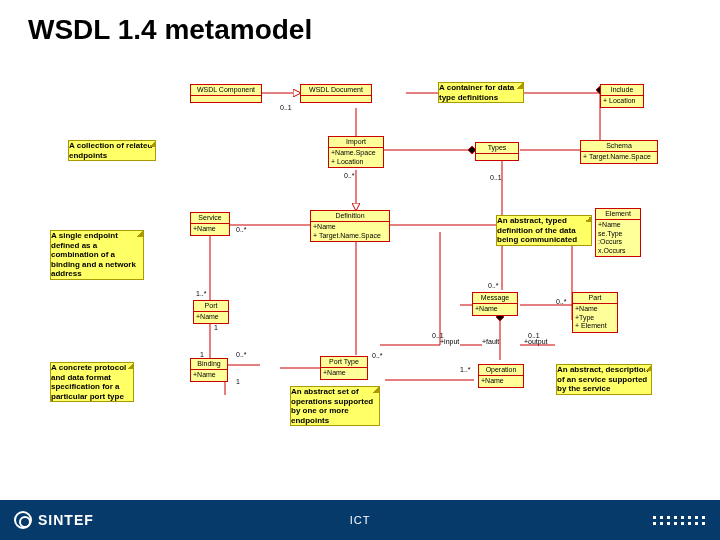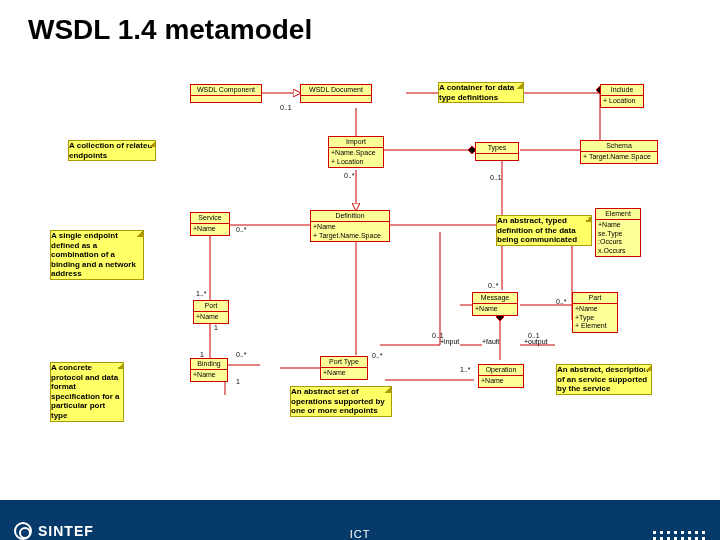--- a/index.html
+++ b/index.html
@@ -7,21 +7,21 @@
 .title{position:absolute;top:14px;left:28px;font-size:28px;font-weight:bold;color:#000}
 .diagram{position:absolute;top:70px;left:0;width:720px;height:420px}
 .box{position:absolute;background:#ffff99;border:1px solid #c00;font-size:7px;line-height:1.2}
 .box .hdr{border-bottom:1px solid #c00;text-align:center;padding:1px 2px;font-weight:normal}
 .box .sec{border-bottom:1px solid #c00;padding:1px 2px;min-height:6px}
 .box .sec:last-child{border-bottom:none}
 .note{position:absolute;background:#ffff66;border:1px solid #aa9900;font-size:8px;font-weight:bold;line-height:1.2}
 .note::after{content:"";position:absolute;top:0;right:0;width:6px;height:6px;background:linear-gradient(135deg,#ffff66 50%,#aa9900 50%)}
 svg.lines{position:absolute;top:0;left:0;width:720px;height:420px;pointer-events:none}
 .mult{position:absolute;font-size:7px;color:#000}
-.footer{position:absolute;bottom:0;left:0;width:720px;height:40px;background:#063a6b;color:#fff;display:flex;align-items:flex-end;padding:0 14px}
+.footer{position:absolute;bottom:0;left:0;width:720px;height:40px;background:#063a6b;color:#fff;display:flex;align-items:center;padding:0 14px}
 .logo{display:flex;align-items:center;gap:6px}
 .logo-icon{width:18px;height:18px;border:2px solid #fff;border-radius:50%;position:relative}
 .logo-icon::before{content:"";position:absolute;width:8px;height:8px;border:2px solid #fff;border-radius:50%;top:3px;left:3px}
 .logo-text{font-size:14px;font-weight:bold;letter-spacing:1px}
 .ict{position:absolute;left:50%;transform:translateX(-50%);font-size:11px;letter-spacing:1px}
 .dots{position:absolute;right:14px;display:grid;grid-template-columns:repeat(8,4px);gap:3px}
 .dots span{width:3px;height:3px;background:#fff}
 </style>
 </head>
 <body>
@@ -141,22 +141,22 @@
     </div>
 <div class="box" style="top:286px;left:320px;width:48px">
       <div class="hdr">Port Type</div>
       <div class="sec">+Name</div>
     </div>
 <div class="box" style="top:294px;left:478px;width:46px">
       <div class="hdr">Operation</div>
       <div class="sec">+Name</div>
     </div>
 
-<div class="note" style="top:292px;left:50px;width:74px">A concrete protocol and data format specification for a particular port type</div>
-<div class="note" style="top:316px;left:290px;width:102px">An abstract set of operations supported by one or more endpoints</div>
+<div class="note" style="top:292px;left:50px;width:84px">A concrete protocol and data format specification for a particular port type</div>
+<div class="note" style="top:316px;left:290px;width:90px">An abstract set of operations supported by one or more endpoints</div>
 <div class="note" style="top:294px;left:556px;width:96px">An abstract, description of an service supported by the service</div>
 
 <div class="mult" style="top:34px;left:280px">0..1</div>
 <div class="mult" style="top:102px;left:344px">0..*</div>
 <div class="mult" style="top:104px;left:490px">0..1</div>
 <div class="mult" style="top:156px;left:236px">0..*</div>
 <div class="mult" style="top:220px;left:196px">1..*</div>
 <div class="mult" style="top:254px;left:214px">1</div>
 <div class="mult" style="top:281px;left:200px">1</div>
 <div class="mult" style="top:281px;left:236px">0..*</div>

